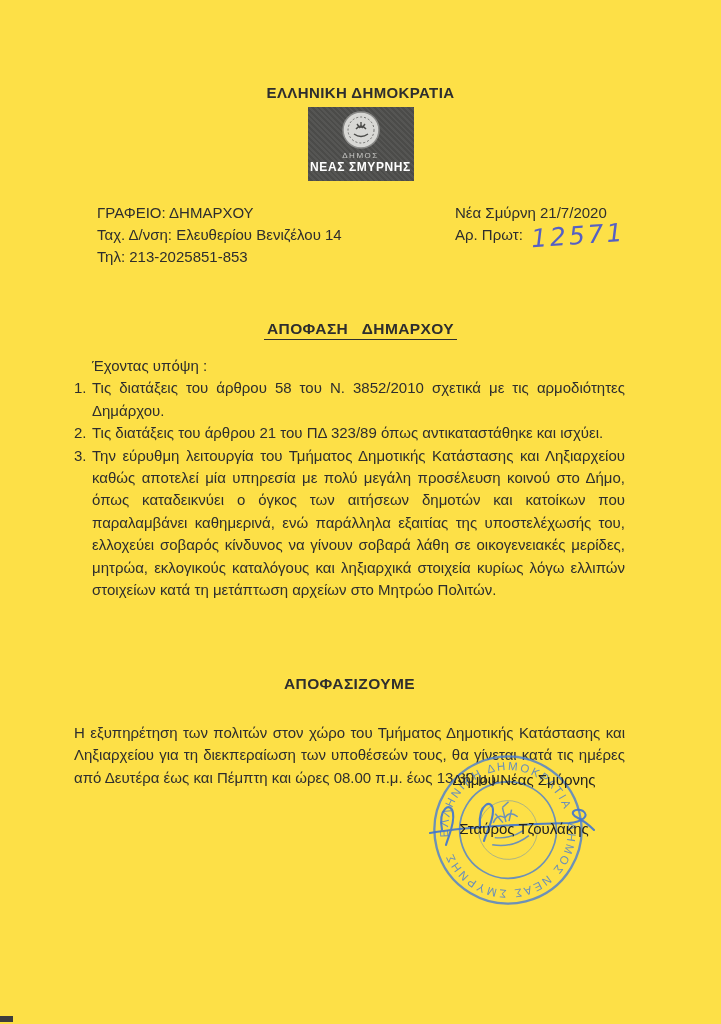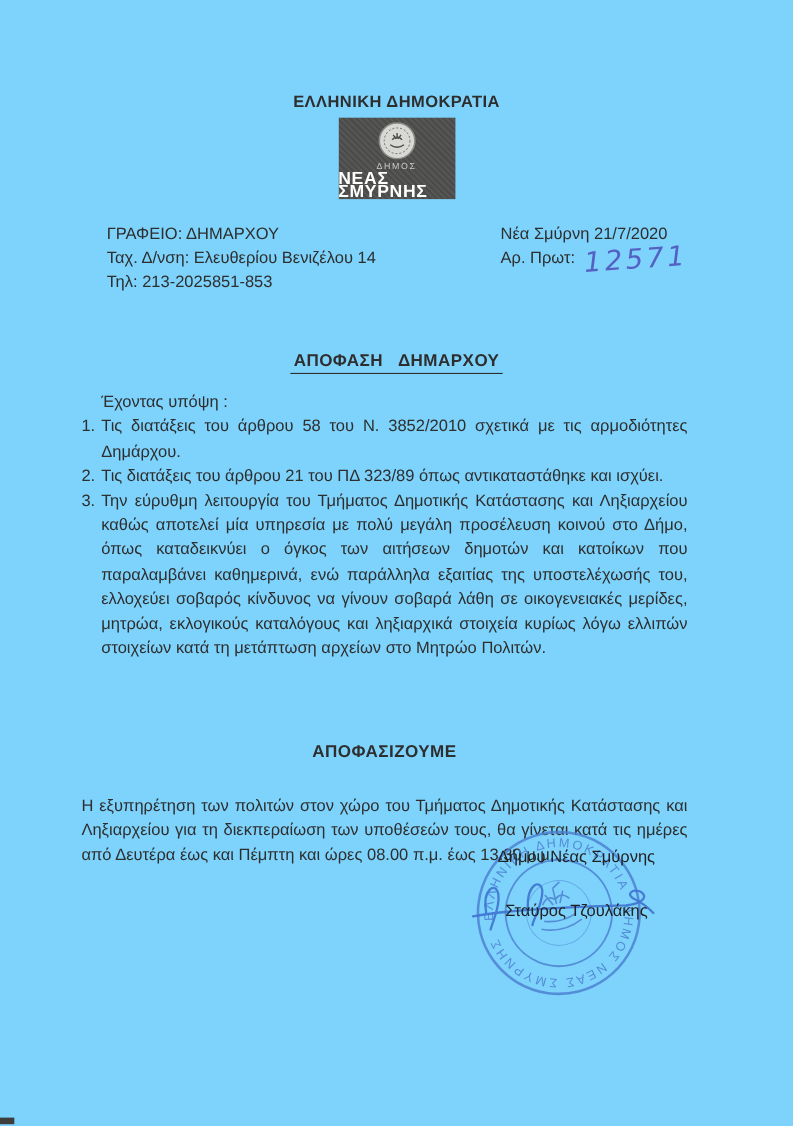--- a/index.html
+++ b/index.html
@@ -1,38 +1,38 @@
 <!DOCTYPE html>
 <html lang="el"><head>
 <meta charset="utf-8">
 <style>
   html,body{margin:0;padding:0;background:#ffffff;}
   .page{
     position:relative;
     width:721px;height:1024px;
-    background:#7dd3fc;
+    background:#fde047;
     font-family:"Liberation Sans","DejaVu Sans",sans-serif;
     color:#2e2e2e;
     overflow:hidden;
   }
   
   .republic{
     padding-top:84px;margin:0;text-align:center;
     font-size:15px;font-weight:bold;letter-spacing:.4px;
   }
   .logo{
     width:106px;height:74px;margin:6px auto 0;
     background:#4b4b49;
     background-image:repeating-linear-gradient(45deg,rgba(255,255,255,.06) 0 2px,transparent 2px 4px);
     display:flex;flex-direction:column;align-items:center;
     box-sizing:border-box;padding-top:3px;
   }
   .coin{display:block;}
   .logo-line1{font-size:8px;color:#c9c9c6;letter-spacing:1.5px;line-height:10px;margin-top:1px;}
-  .logo-line2{font-size:16px;font-weight:bold;color:#ffffff;letter-spacing:.6px;line-height:12px;}
+  .logo-line2{font-size:12px;font-weight:bold;color:#ffffff;letter-spacing:.6px;line-height:12px;}
   
   .info-row{
     display:flex;justify-content:space-between;
     padding:0 90px 0 97px;margin-top:21px;
     font-size:15px;line-height:22px;
   }
   .info-left div{white-space:nowrap;}
   .info-right{width:176px;}
   .protocol-row{display:flex;align-items:flex-start;}
   .protocol-number{

